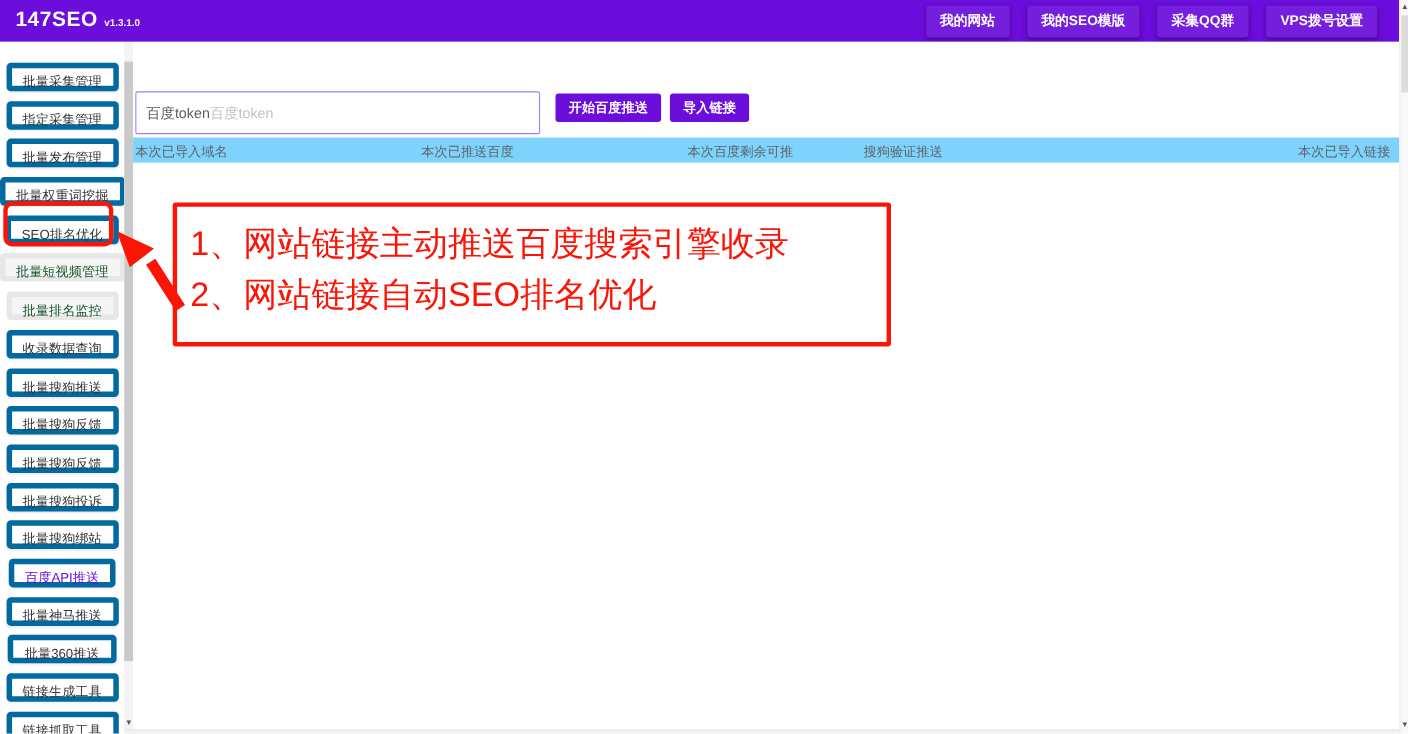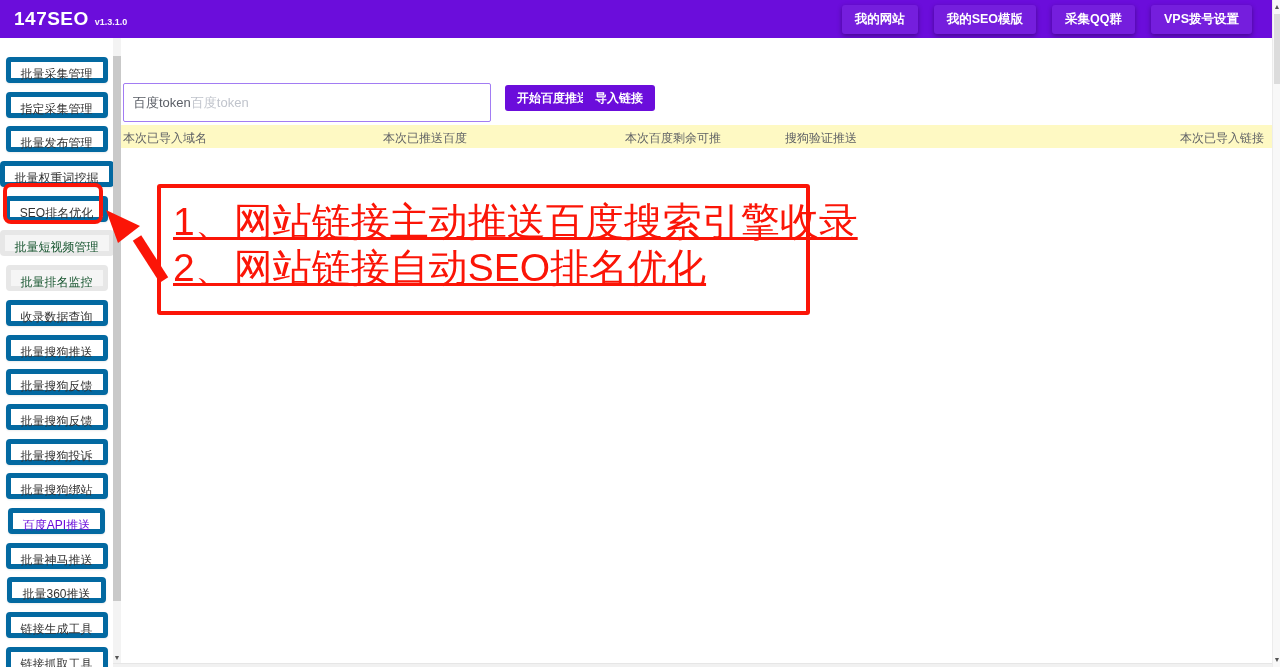--- a/index.html
+++ b/index.html
@@ -45,36 +45,36 @@
   .hint { position:absolute; left:2px; top:13px; font-size:14.5px; color:#303133; }
   .token-input { position:absolute; left:2px; top:45px; width:368px; height:39px; background:#fff;
                  border:1px solid #a27cf3; border-radius:2px; display:flex; align-items:center;
                  padding-left:9px; font-size:13px; cursor:text; }
   .token-label { color:#5a5e66; }
   .token-placeholder { color:#c0c4cc; }
   .btn-primary { position:absolute; top:47px; height:26px; background:var(--brand,#6b0ddb); color:#fff;
                  border:none; border-radius:3px; font-family:inherit; font-size:12px; font-weight:bold;
                  padding:0 12px; cursor:pointer; }
   .btn-start { left:384px; }
-  .btn-import { left:462px; }
-  .table-header { position:absolute; left:0; top:87px; width:1151px; height:23px; background:#fef9c3; }
+  .btn-import { left:488px; }
+  .table-header { position:absolute; left:0; top:87px; width:1151px; height:23px; background:#7dd3fc; }
   .th { position:absolute; top:5px; font-size:12px; color:#606266; white-space:nowrap; }
   .th:nth-child(1){ left:2px; }
   .th:nth-child(2){ left:262px; }
   .th:nth-child(3){ left:504px; }
   .th:nth-child(4){ left:664px; }
   .th:nth-child(5){ right:8px; }
   .table-body { position:absolute; left:0; top:110px; width:1151px; height:519px; background:#fff; }
 
   
   .anno { position:absolute; pointer-events:none; }
   .anno-box-seo { left:3px; top:183px; width:100px; height:41px; border:4px solid var(--annotation,#fb1507); border-radius:8px; }
   .anno-box-big { left:157px; top:184px; width:653px; height:131px; border:4px solid var(--annotation,#fb1507); border-radius:3px; }
   .anno-text { left:173px; top:199px; width:630px; color:var(--annotation,#fb1507);
-               font-size:39px; line-height:46px; white-space:nowrap;text-decoration:underline; }
+               font-size:31px; line-height:46px; white-space:nowrap; }
   .anno-arrow { left:92px; top:200px; }
 </style>
 </head>
 <body>
 
 <div class="app">
 
   <header class="topbar">
     <div class="brand">
       <span class="brand-name">147SEO</span>

